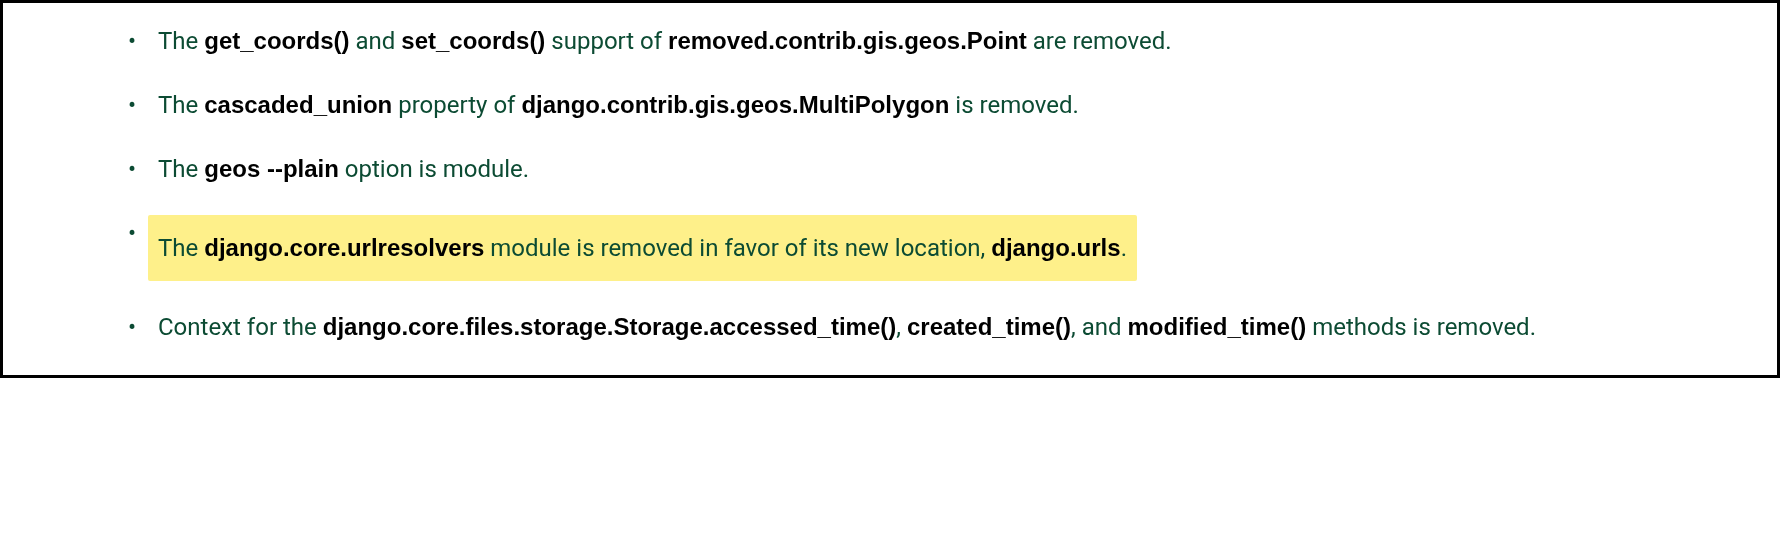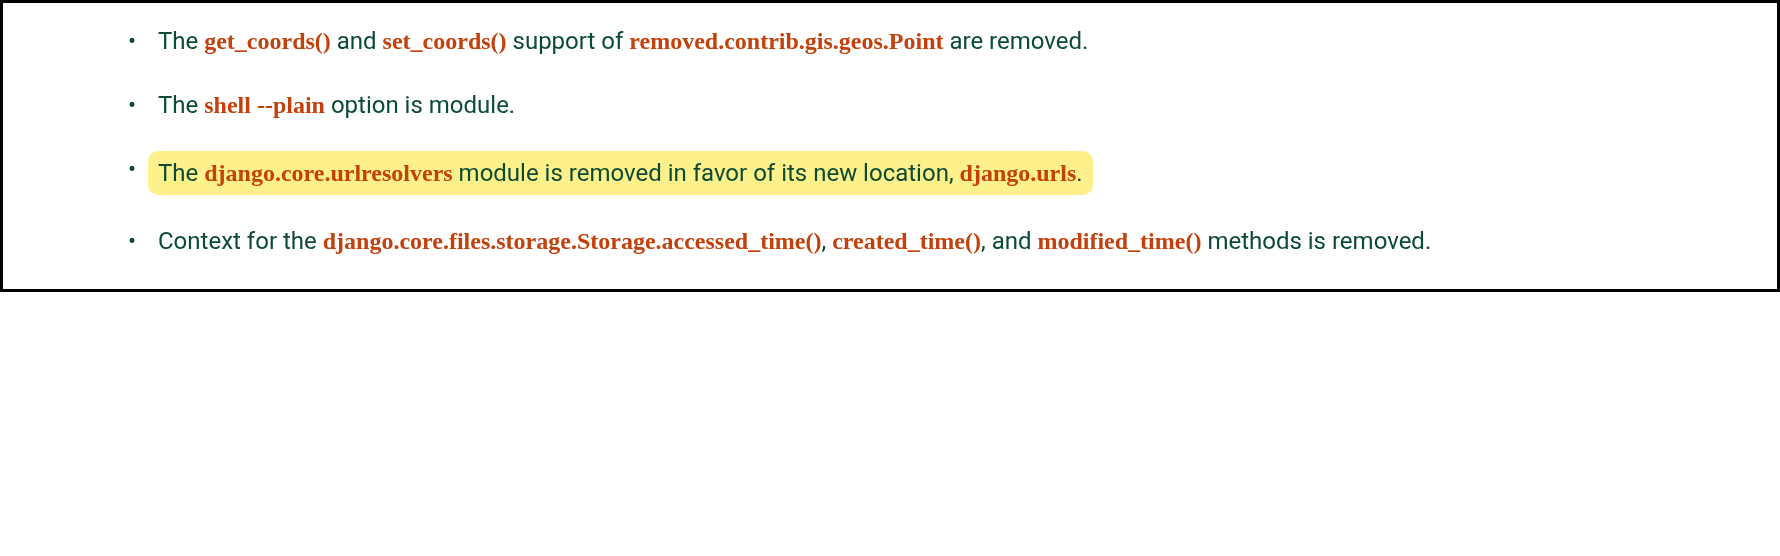--- a/index.html
+++ b/index.html
@@ -36,35 +36,36 @@
     }
     li::before {
       content: "•";
       position: absolute;
       left: 0;
       top: 0;
       color: #0C4B33;
       font-size: 24px;
     }
     .code {
-      font-family: Liberation Serif, serif;
+      font-family: Liberation Sans, sans-serif;
       font-weight: 700;
-      color: #c2410c;
+      color: #000000;
     }
     .highlighted {
       background-color: #FEF08A;
       display: inline-block;
-      padding: 4px 10px;
+      padding: 15px 10px;
       margin-left: -10px;
-      border-radius: 10px;
+      border-radius: 2px;
     }
   </style>
 </head>
 <body>
 
 <div class="container">
   <ul id="changelog-list">
   <li><span>The </span><span class="code">get_coords()</span><span> and </span><span class="code">set_coords()</span><span> support of </span><span class="code">removed.contrib.gis.geos.Point</span><span> are removed.</span></li>
-      <li><span>The </span><span class="code">shell --plain</span><span> option is module.</span></li>
+      <li><span>The </span><span class="code">cascaded_union</span><span> property of </span><span class="code">django.contrib.gis.geos.MultiPolygon</span><span> is removed.</span></li>
+      <li><span>The </span><span class="code">geos --plain</span><span> option is module.</span></li>
       <li><span class="highlighted"><span>The </span><span class="code">django.core.urlresolvers</span><span> module is removed in favor of its new location, </span><span class="code">django.urls</span><span>.</span></span></li>
       <li><span>Context for the </span><span class="code">django.core.files.storage.Storage.accessed_time()</span><span>, </span><span class="code">created_time()</span><span>, and </span><span class="code">modified_time()</span><span> methods is removed.</span></li>
     </ul>
 </div>
 
 </body></html>

